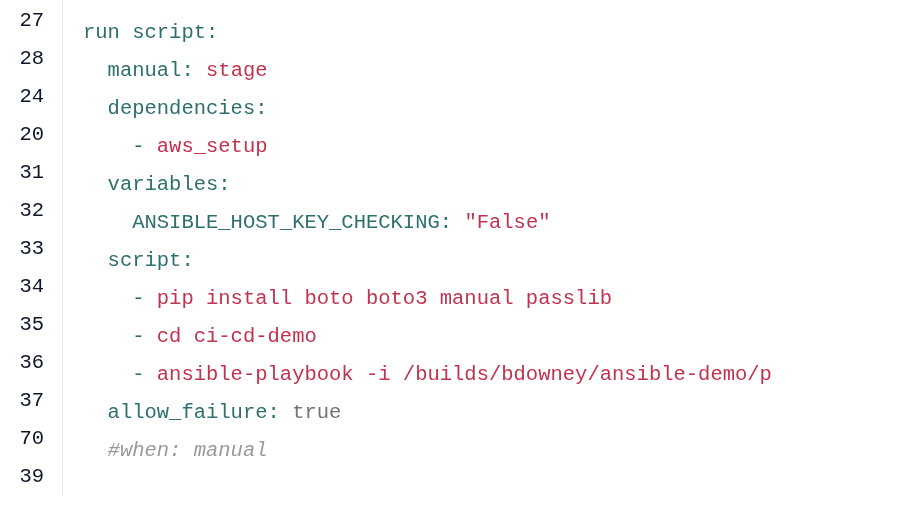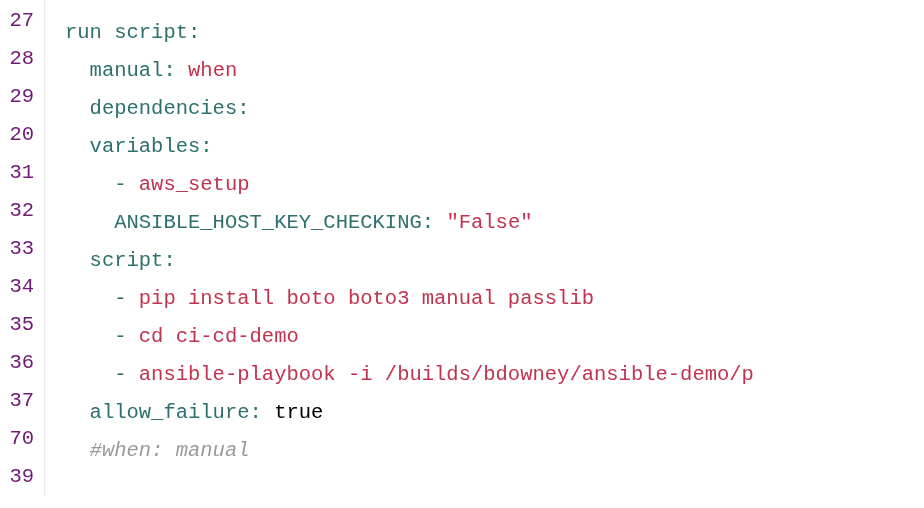--- a/index.html
+++ b/index.html
@@ -9,87 +9,87 @@
     font-family: "SFMono-Regular", Consolas, "Liberation Mono", Menlo, monospace;
     font-size: 20.5px;
     line-height: 1.85;
     overflow: hidden;
     white-space: nowrap;
   }
   .editor {
     display: flex;
   }
   .gutter {
-    width: 45px;
+    width: 63px;
     text-align: right;
-    color: #701a75;
+    color: #0f172a;
     border-right: 1px solid #ececec;
-    padding-right: 10px;
+    padding-right: 18px;
     padding-top: 2px;
     box-sizing: border-box;
     user-select: none;
   }
   .code {
     flex: 1 1 auto;
     padding-left: 20px;
     padding-top: 14px;
     color: #2d706d;
   }
   .row { height: 38px; }
   .k    { color: #2d706d; } 
   .v    { color: #c1334e; } 
   .s    { color: #c1334e; } 
-  .bool { color: #000000; } 
+  .bool { color: #737373; } 
   .cm   { color: #9a9a9a; font-style: italic; text-align: right; } 
   .dash { color: #2d706d; }
   .in1 { padding-left: 2.0ch; }
   .in2 { padding-left: 4.0ch; }
 </style>
 </head>
 <body>
 
 <div class="editor">
 
   <div class="gutter">
     <div class="row">27</div>
     <div class="row">28</div>
-    <div class="row">29</div>
+    <div class="row">24</div>
     <div class="row">20</div>
     <div class="row">31</div>
     <div class="row">32</div>
     <div class="row">33</div>
     <div class="row">34</div>
     <div class="row">35</div>
     <div class="row">36</div>
     <div class="row">37</div>
     <div class="row">70</div>
     <div class="row">39</div>
   </div>
 
   <div class="code">
 
     <div class="row">
       <span class="k">run script</span><span class="k">:</span>
     </div>
 
     <div class="row in1">
       <span class="k">manual</span><span class="k">:</span>
-      <span class="v"> <span>when</span></span>
+      <span class="v"> <span>stage</span></span>
     </div>
 
     <div class="row in1">
       <span class="k">dependencies</span><span class="k">:</span>
     </div>
 
+    <div class="row in2">
+      <span class="dash">- </span><span class="v">aws_setup</span>
+    </div>
+
     <div class="row in1">
       <span class="k">variables</span><span class="k">:</span>
-    </div>
-
-    <div class="row in2">
-      <span class="dash">- </span><span class="v">aws_setup</span>
     </div>
 
     <div class="row in2">
       <span class="k">ANSIBLE_HOST_KEY_CHECKING</span><span class="k">:</span>
       <span class="s"> <span>"False"</span></span>
     </div>
 
     <div class="row in1">
       <span class="k">script</span><span class="k">:</span>
     </div>

